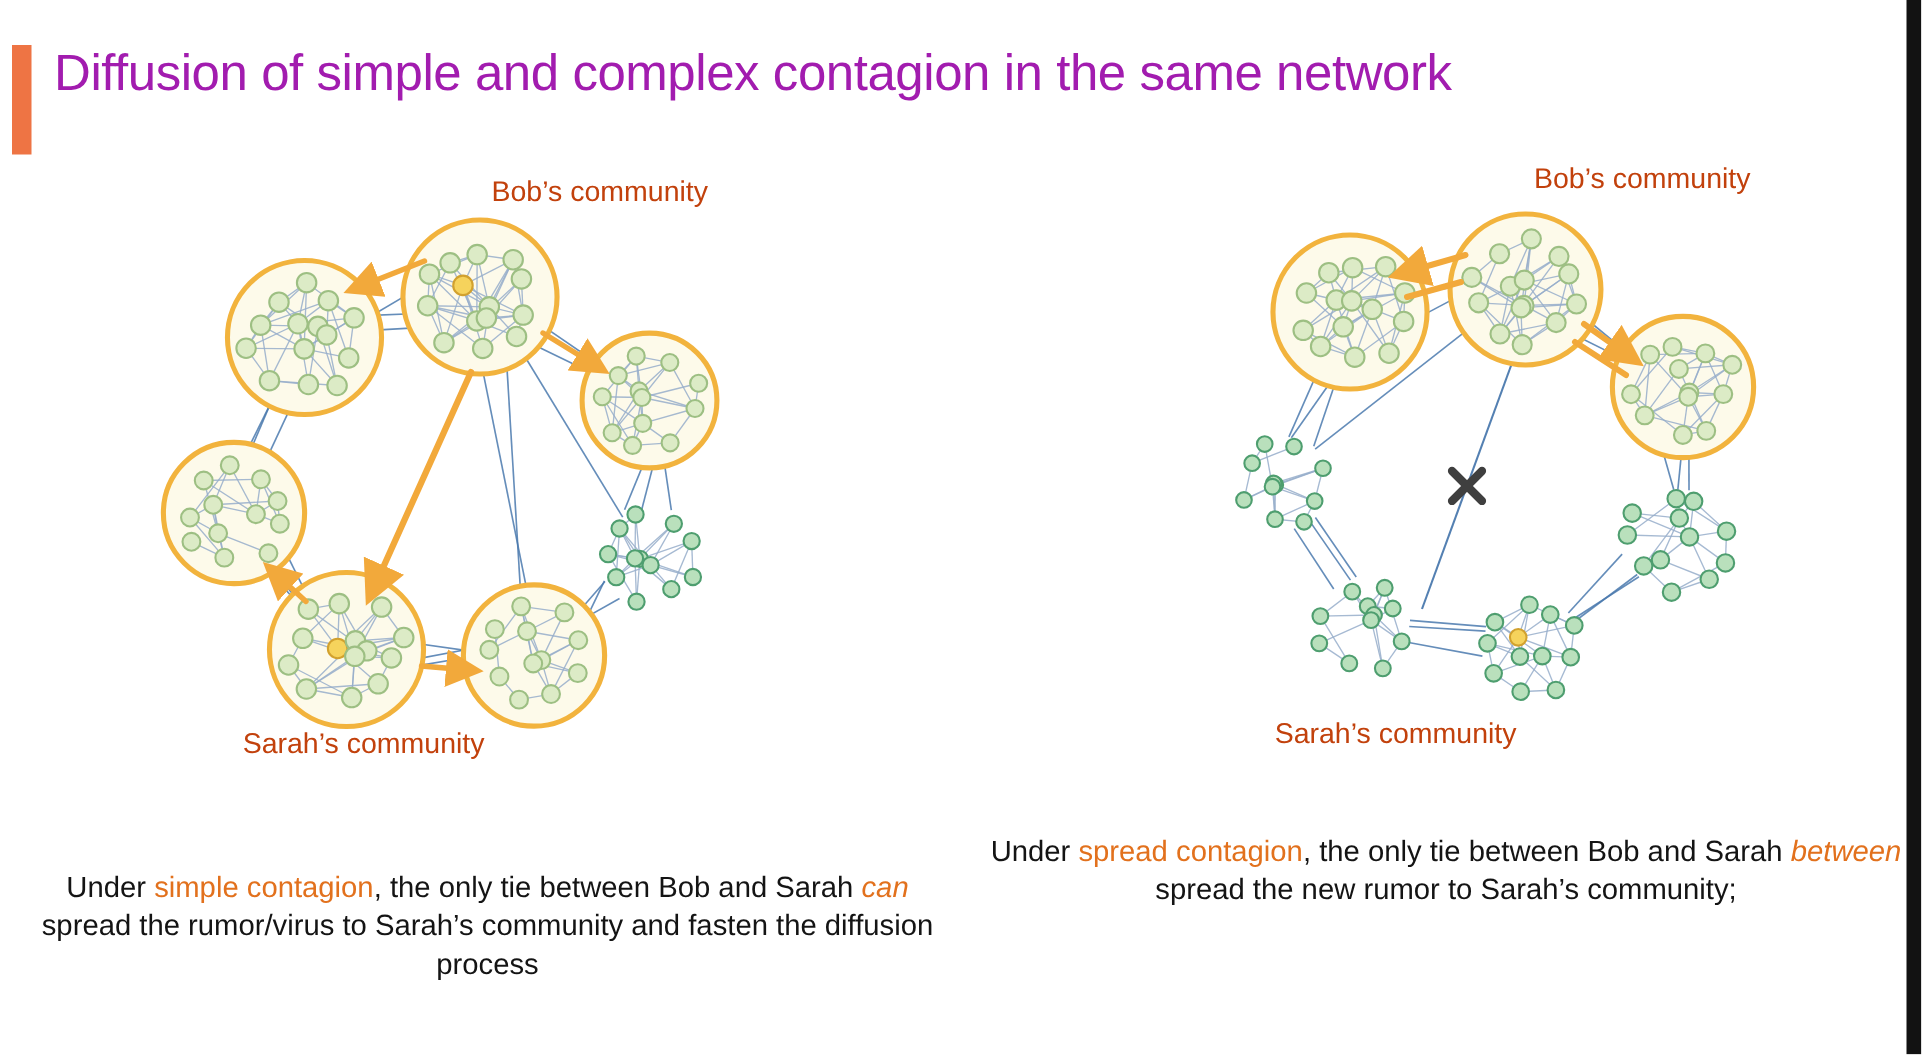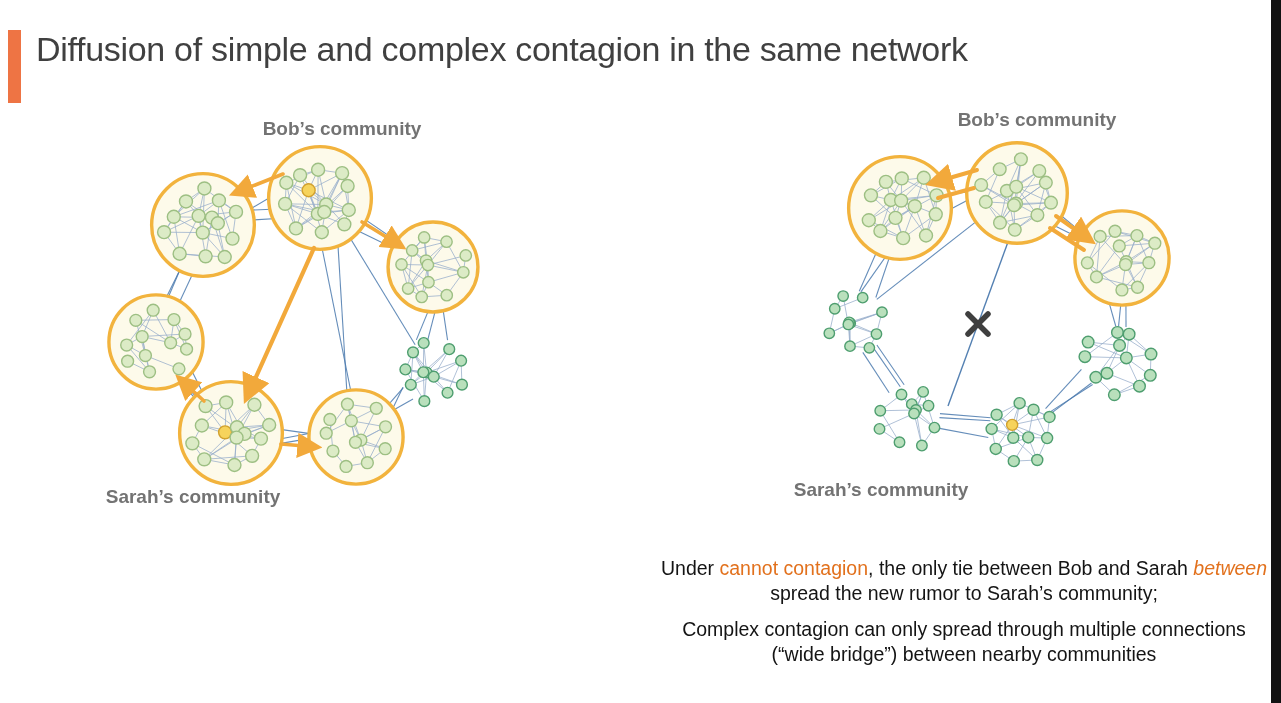--- a/index.html
+++ b/index.html
@@ -3,26 +3,26 @@
 <meta charset="utf-8">
 <style>
   html,body{margin:0;padding:0;background:#ffffff;}
   .slide{
     position:relative;width:1281px;height:703px;background:#ffffff;
     overflow:hidden;font-family:"Liberation Sans",sans-serif;
   }
   .accent-bar{position:absolute;left:8px;top:30px;width:13px;height:73px;background:#EE7444;}
   .slide-title{
     position:absolute;left:36px;top:30px;margin:0;width:1220px;
-    font-size:34px;font-weight:400;color:#404040;letter-spacing:-0.3px;
+    font-size:34px;font-weight:400;color:#a21caf;letter-spacing:-0.3px;
   }
   #net-svg{position:absolute;left:0;top:0;}
   .community-label{
-    position:absolute;width:260px;text-align:center;
-    font-size:19px;font-weight:700;color:#737373;
+    position:absolute;width:260px;text-align:right;
+    font-size:19px;font-weight:400;color:#c2410c;
   }
   .caption{
     position:absolute;margin:0;text-align:center;
     font-size:19.5px;line-height:1.3;color:#141414;
   }
   .caption p{margin:0 0 10px 0;}
   .hl{color:#E2711D;}
   em.hl{font-style:italic;}
   .edge-bar{position:absolute;right:0;top:0;width:10px;height:703px;background:#121212;}
 </style>
@@ -741,20 +741,22 @@
           <line x1="968" y1="334" x2="988" y2="314" stroke="#3F3F3F" stroke-width="5.5" stroke-linecap="round"></line>
         </g>
       </g>
     </svg>
 
   <div class="community-label" style="left:212px;top:118px;">Bob’s community</div>
   <div class="community-label" style="left:63px;top:486px;">Sarah’s community</div>
   <div class="community-label" style="left:907px;top:109px;">Bob’s community</div>
   <div class="community-label" style="left:751px;top:479px;">Sarah’s community</div>
 
+  <div class="caption" style="left:20px;top:580px;width:610px;">
+    <span>Under </span><span class="hl">simple contagion</span><span>, the only tie between Bob and Sarah </span><em class="hl">can</em><span> spread the rumor/virus to Sarah’s community and fasten the diffusion process</span>
+  </div>
 
   <div class="caption" style="left:658px;top:556px;width:612px;">
-    <p><span>Under </span><span class="hl">cannot contagion</span><span>, the only tie between Bob and Sarah </span><em class="hl">between</em><span> spread the new rumor to Sarah’s community;</span></p>
-    <p>Complex contagion can only spread through multiple connections (“wide bridge”) between nearby communities</p>
+    <p><span>Under </span><span class="hl">spread contagion</span><span>, the only tie between Bob and Sarah </span><em class="hl">between</em><span> spread the new rumor to Sarah’s community;</span></p>
   </div>
 
   <div class="edge-bar"></div>
 </div>
 
 </body></html>

